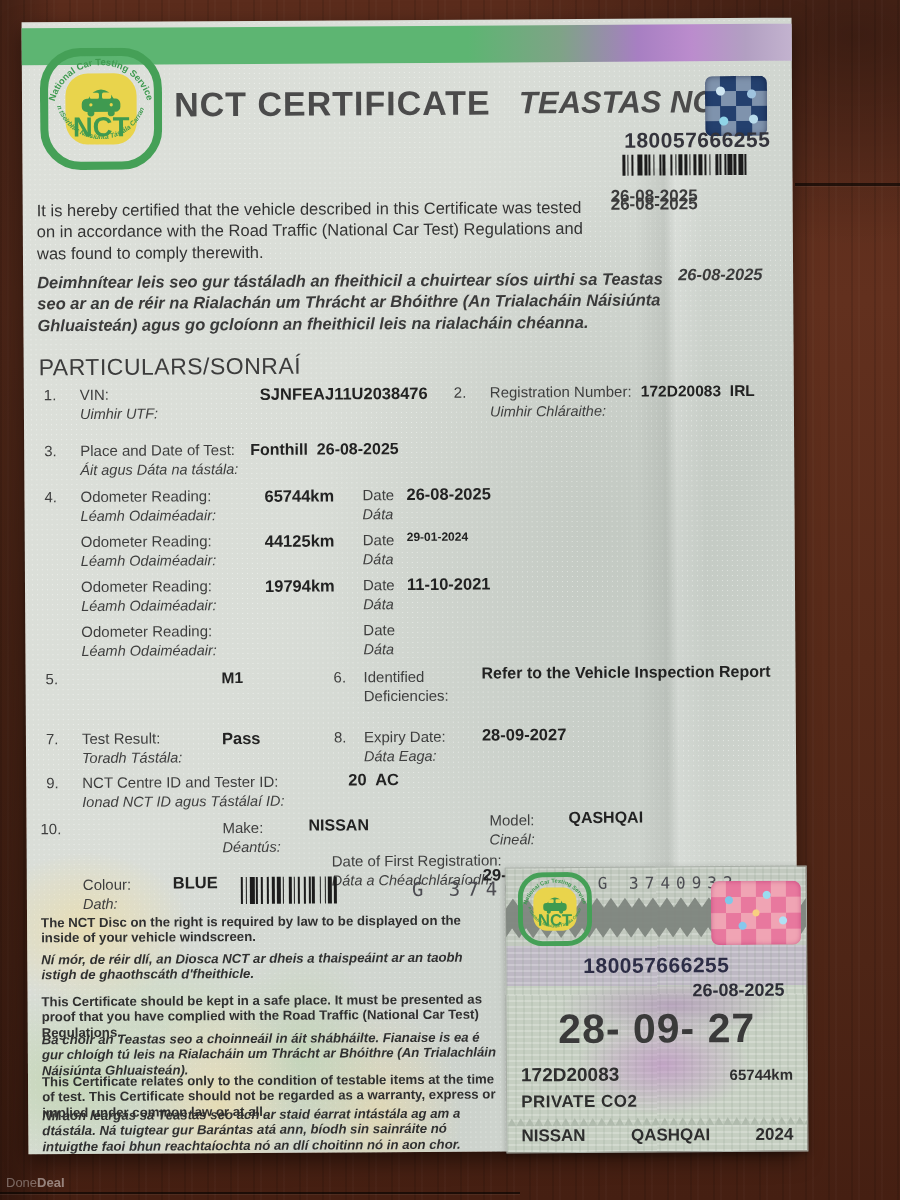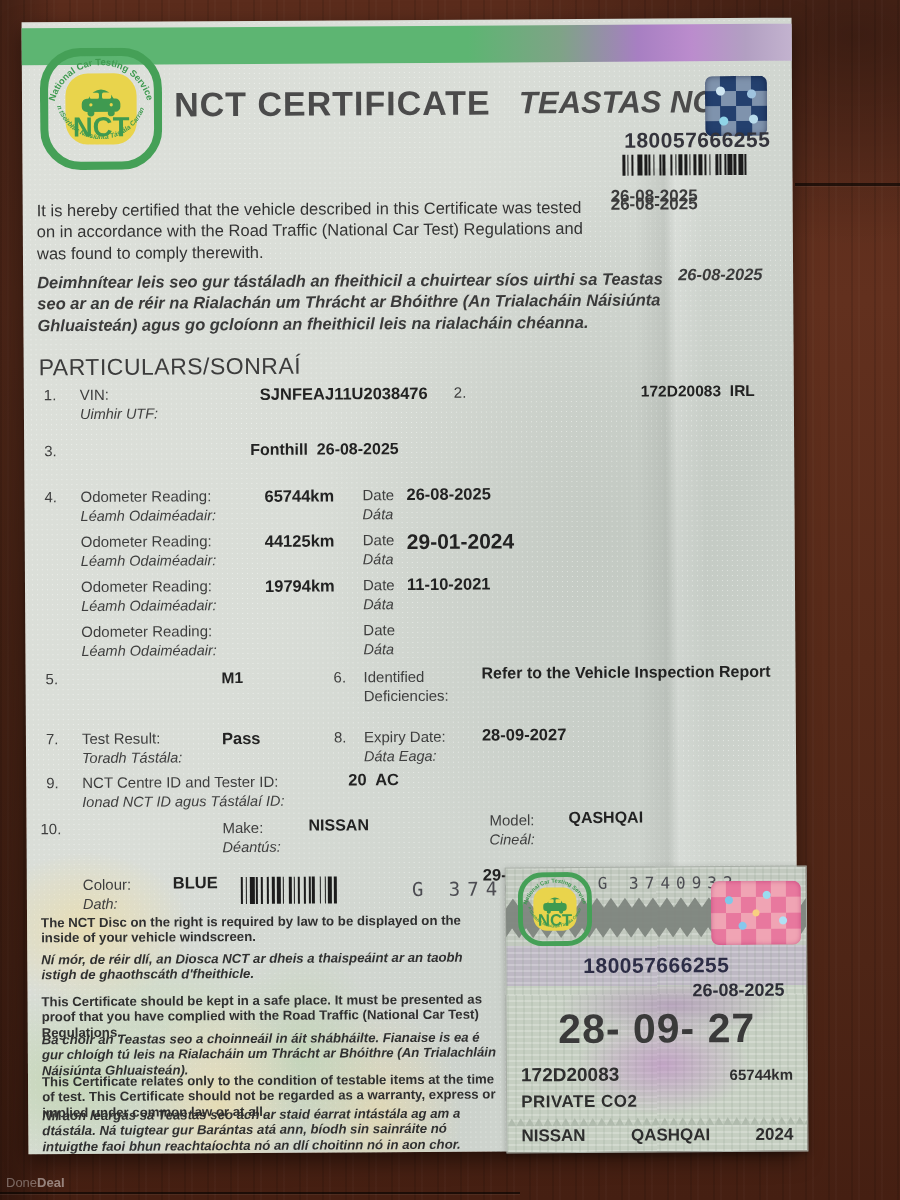--- a/index.html
+++ b/index.html
@@ -158,36 +158,38 @@
     <div class="cert-en-date">26-08-2025</div>
     <div class="cert-ga">Deimhnítear leis seo gur tástáladh an fheithicil a chuirtear síos uirthi sa Teastas seo ar an de réir na Rialachán um Thrácht ar Bhóithre (An Trialacháin Náisiúnta Ghluaisteán) agus go gcloíonn an fheithicil leis na rialacháin chéanna.</div>
     <div class="cert-ga-date">26-08-2025</div>
 
     <div class="part-head">PARTICULARS/SONRAÍ</div>
 
     <div class="num" style="left:20px;top:364px;">1.</div>
     <div class="lbl" style="left:56px;top:364px;"><span>VIN:</span><span class="ga">Uimhir UTF:</span></div>
     <div class="val" style="left:236px;top:364px;font-size:16.5px;">SJNFEAJ11U2038476</div>
     <div class="num" style="left:430px;top:364px;">2.</div>
+    <div class="lbl" style="left:466px;top:364px;"><span>Registration Number:</span><span class="ga">Uimhir Chláraithe:</span></div>
     <div class="val" style="left:617px;top:364px;">172D20083</div>
     <div class="val" style="left:706px;top:364px;">IRL</div>
 
     <div class="num" style="left:20px;top:420px;">3.</div>
+    <div class="lbl" style="left:56px;top:420px;"><span>Place and Date of Test:</span><span class="ga">Áit agus Dáta na tástála:</span></div>
     <div class="val" style="left:226px;top:420px;font-size:16px;white-space:pre;">Fonthill  26-08-2025</div>
 
     <div class="num" style="left:20px;top:466px;">4.</div>
     <div class="lbl" style="left:56px;top:466px;"><span>Odometer Reading:</span><span class="ga">Léamh Odaiméadair:</span></div>
     <div class="val" style="left:240px;top:466px;font-size:16.5px;">65744km</div>
     <div class="lbl" style="left:338px;top:466px;"><span>Date</span><span class="ga">Dáta</span></div>
     <div class="val" style="left:382px;top:465px;font-size:16.5px;">26-08-2025</div>
 
     <div class="lbl" style="left:56px;top:511px;"><span>Odometer Reading:</span><span class="ga">Léamh Odaiméadair:</span></div>
     <div class="val" style="left:240px;top:511px;font-size:16.5px;">44125km</div>
     <div class="lbl" style="left:338px;top:511px;"><span>Date</span><span class="ga">Dáta</span></div>
-    <div class="val" style="left:382px;top:510px;font-size:21px;">29-01-2024</div>
+    <div class="val" style="left:382px;top:510px;font-size:12px;">29-01-2024</div>
 
     <div class="lbl" style="left:56px;top:556px;"><span>Odometer Reading:</span><span class="ga">Léamh Odaiméadair:</span></div>
     <div class="val" style="left:240px;top:556px;font-size:16.5px;">19794km</div>
     <div class="lbl" style="left:338px;top:556px;"><span>Date</span><span class="ga">Dáta</span></div>
     <div class="val" style="left:382px;top:555px;font-size:16.5px;">11-10-2021</div>
 
     <div class="lbl" style="left:56px;top:601px;"><span>Odometer Reading:</span><span class="ga">Léamh Odaiméadair:</span></div>
     <div class="lbl" style="left:338px;top:601px;"><span>Date</span><span class="ga">Dáta</span></div>
 
     <div class="num" style="left:20px;top:648px;">5.</div>
@@ -205,20 +207,21 @@
 
     <div class="num" style="left:20px;top:752px;">9.</div>
     <div class="lbl" style="left:56px;top:752px;"><span>NCT Centre ID and Tester ID:</span><span class="ga">Ionad NCT ID agus Tástálaí ID:</span></div>
     <div class="val" style="left:322px;top:750px;font-size:16.5px;white-space:pre;">20  AC</div>
 
     <div class="num" style="left:14px;top:798px;">10.</div>
     <div class="lbl" style="left:196px;top:798px;"><span>Make:</span><span class="ga">Déantús:</span></div>
     <div class="val" style="left:282px;top:796px;font-size:16px;">NISSAN</div>
     <div class="lbl" style="left:463px;top:792px;"><span>Model:</span><span class="ga">Cineál:</span></div>
     <div class="val" style="left:542px;top:790px;font-size:16px;">QASHQAI</div>
+    <div class="lbl" style="left:305px;top:832px;"><span>Date of First Registration:</span><span class="ga">Dáta a Chéadchláraíodh:</span></div>
     <div class="val" style="left:456px;top:846px;font-size:16.5px;">29-09-2017</div>
     <div class="lbl" style="left:56px;top:854px;"><span>Colour:</span><span class="ga">Dath:</span></div>
     <div class="val" style="left:146px;top:852px;font-size:16.5px;">BLUE</div>
 
     <div class="barcode bc-mid"><i style="width:1.55px;background:#1c1c1c"></i><i style="width:3.1px;background:transparent"></i><i style="width:1.55px;background:#1c1c1c"></i><i style="width:3.1px;background:transparent"></i><i style="width:4.65px;background:#1c1c1c"></i><i style="width:1.55px;background:transparent"></i><i style="width:1.55px;background:#1c1c1c"></i><i style="width:3.1px;background:transparent"></i><i style="width:1.55px;background:#1c1c1c"></i><i style="width:4.65px;background:transparent"></i><i style="width:1.55px;background:#1c1c1c"></i><i style="width:3.1px;background:transparent"></i><i style="width:3.1px;background:#1c1c1c"></i><i style="width:1.55px;background:transparent"></i><i style="width:4.65px;background:#1c1c1c"></i><i style="width:1.55px;background:transparent"></i><i style="width:1.55px;background:#1c1c1c"></i><i style="width:4.65px;background:transparent"></i><i style="width:3.1px;background:#1c1c1c"></i><i style="width:1.55px;background:transparent"></i><i style="width:1.55px;background:#1c1c1c"></i><i style="width:3.1px;background:transparent"></i><i style="width:1.55px;background:#1c1c1c"></i><i style="width:4.65px;background:transparent"></i><i style="width:1.55px;background:#1c1c1c"></i><i style="width:3.1px;background:transparent"></i><i style="width:1.55px;background:#1c1c1c"></i><i style="width:1.55px;background:transparent"></i><i style="width:3.1px;background:#1c1c1c"></i><i style="width:4.65px;background:transparent"></i><i style="width:1.55px;background:#1c1c1c"></i><i style="width:3.1px;background:transparent"></i><i style="width:1.55px;background:#1c1c1c"></i><i style="width:1.55px;background:transparent"></i><i style="width:4.65px;background:#1c1c1c"></i><i style="width:1.55px;background:transparent"></i><i style="width:3.1px;background:#1c1c1c"></i></div>
     <div class="serial-mid sevenseg">G  3740932</div>
 
     <div class="notice" style="top:893px;">The NCT Disc on the right is required by law to be displayed on the inside of your vehicle windscreen.</div>
     <div class="notice ga" style="top:930px;">Ní mór, de réir dlí, an Diosca NCT ar dheis a thaispeáint ar an taobh istigh de ghaothscáth d'fheithicle.</div>
     <div class="notice" style="top:972px;">This Certificate should be kept in a safe place. It must be presented as proof that you have complied with the Road Traffic (National Car Test) Regulations.</div>

